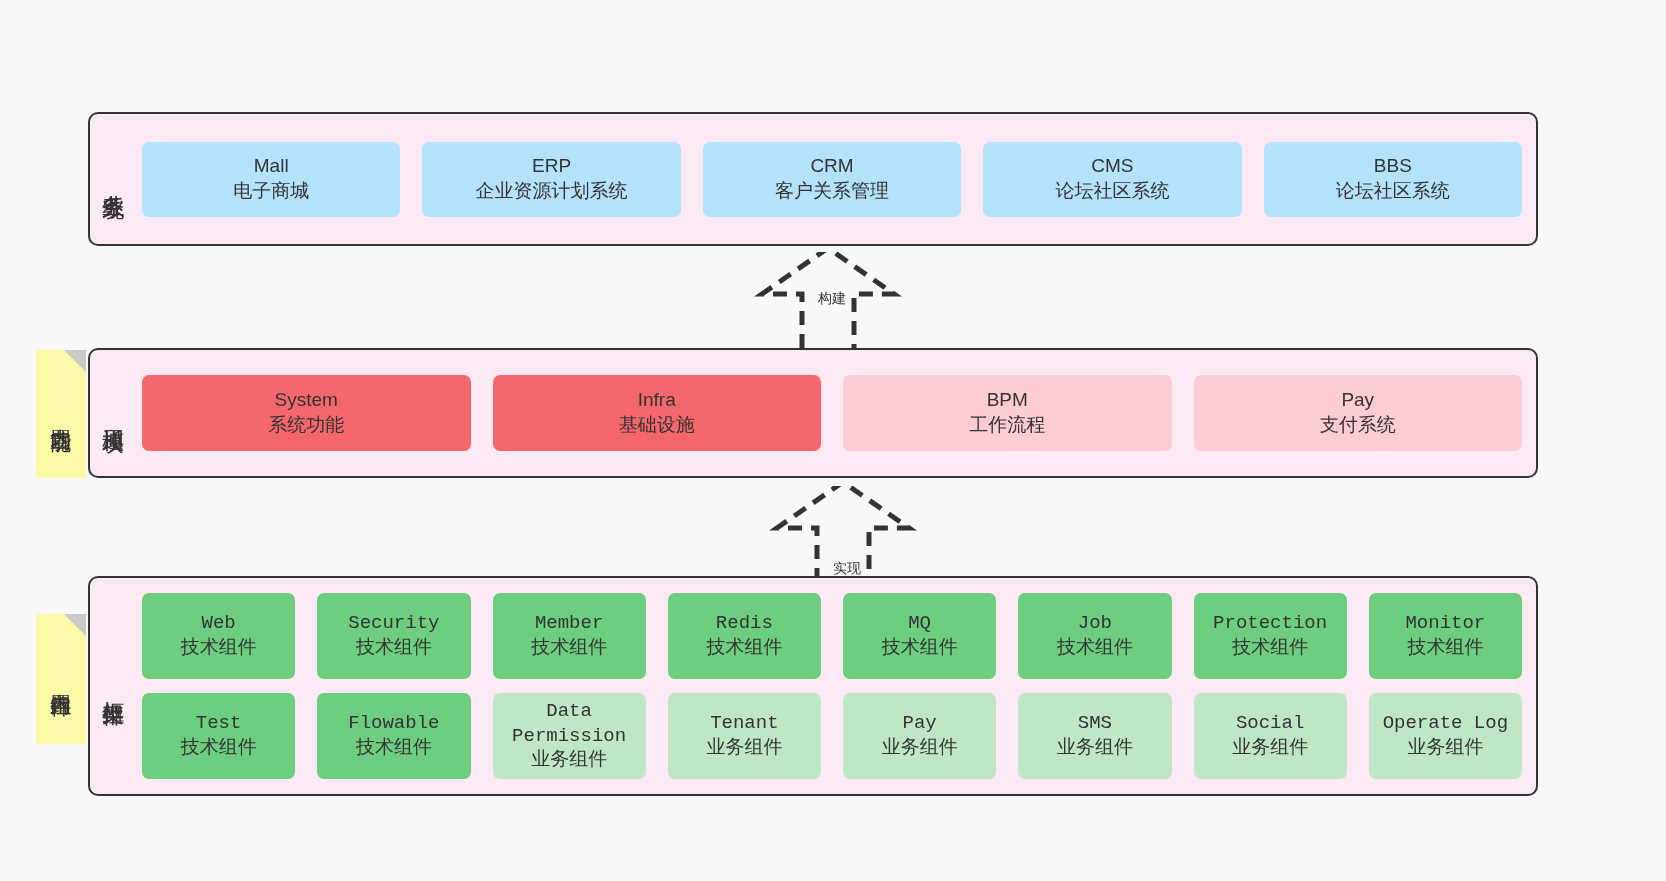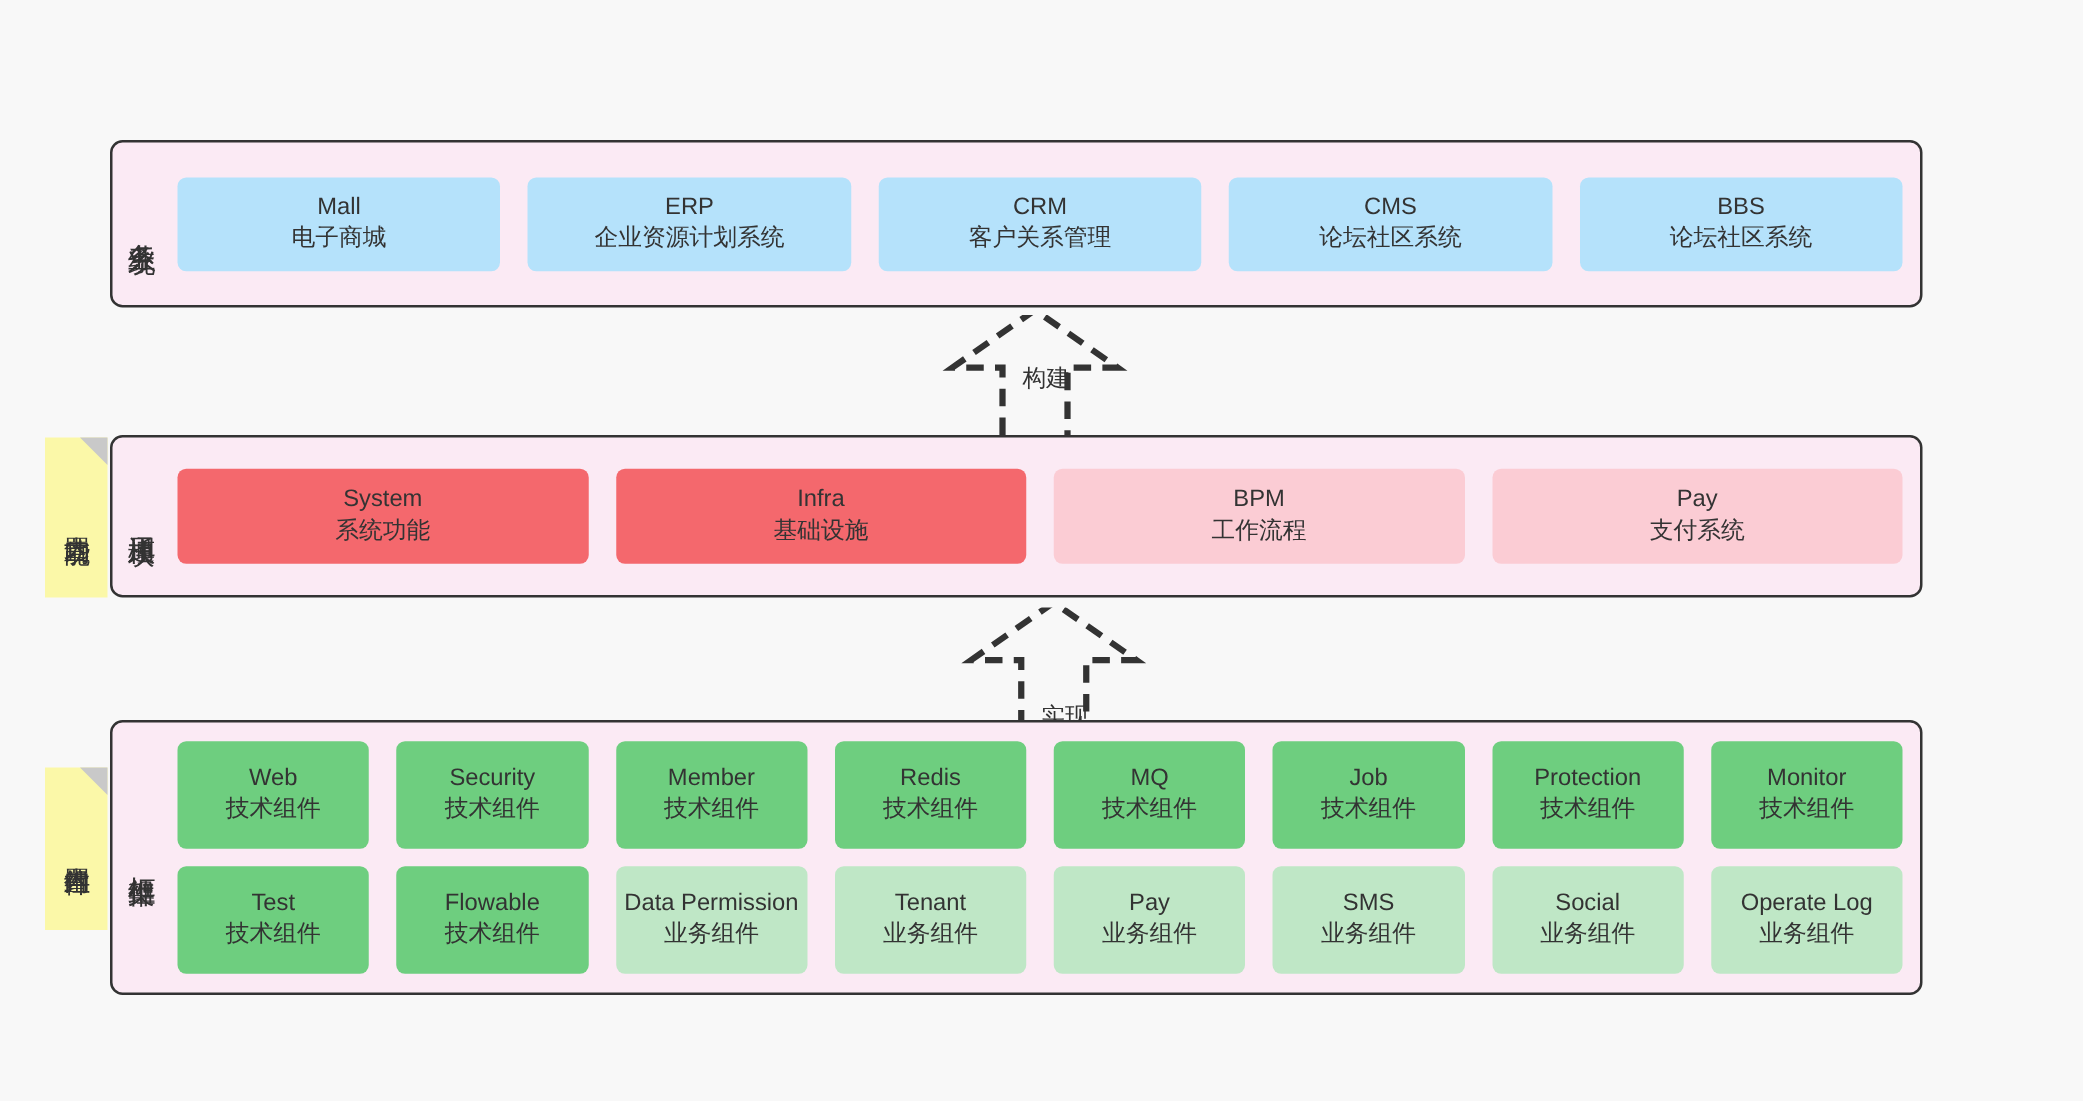--- a/index.html
+++ b/index.html
@@ -88,21 +88,21 @@
   .card.lightgreen{ background: #bfe7c6; }
 
   
   #layer-business { left: 88px;  top: 112px; width: 1450px; height: 134px; }
   #layer-business .card { height: 75px; }
 
   #layer-common   { left: 88px;  top: 348px; width: 1450px; height: 130px; }
   #layer-common .card { height: 76px; }
 
   #layer-framework{ left: 88px;  top: 576px; width: 1450px; height: 220px; }
-  #layer-framework .card { height: 86px; }
+  #layer-framework .card { height: 86px; font-family: Liberation Mono, monospace; }
   #layer-framework .layer-body { gap: 14px; }
 
   
   .sticky {
     position: absolute;
     width: 50px;
     background: #fbf8a8;
     box-sizing: border-box;
     display: flex;
     align-items: center;
@@ -126,21 +126,21 @@
   }
   #sticky-common    { left: 36px; top: 350px; height: 128px; }
   #sticky-framework { left: 36px; top: 614px; height: 130px; }
 
   
   .arrow-group { position: absolute; }
   #arrow-build  { left: 740px; top: 252px; width: 220px; height: 100px; }
   #arrow-impl   { left: 755px; top: 486px; width: 220px; height: 100px; }
   .arrow-label {
     position: absolute;
-    font-size: 19px;
+    font-size: 14px;
     color: #333333;
     background: transparent;
     white-space: nowrap;
   }
   #arrow-build .arrow-label { left: 78px; top: 38px; }
   #arrow-impl  .arrow-label { left: 78px; top: 38px; margin-top: 36px; }
 </style>
 </head>
 <body>
 

